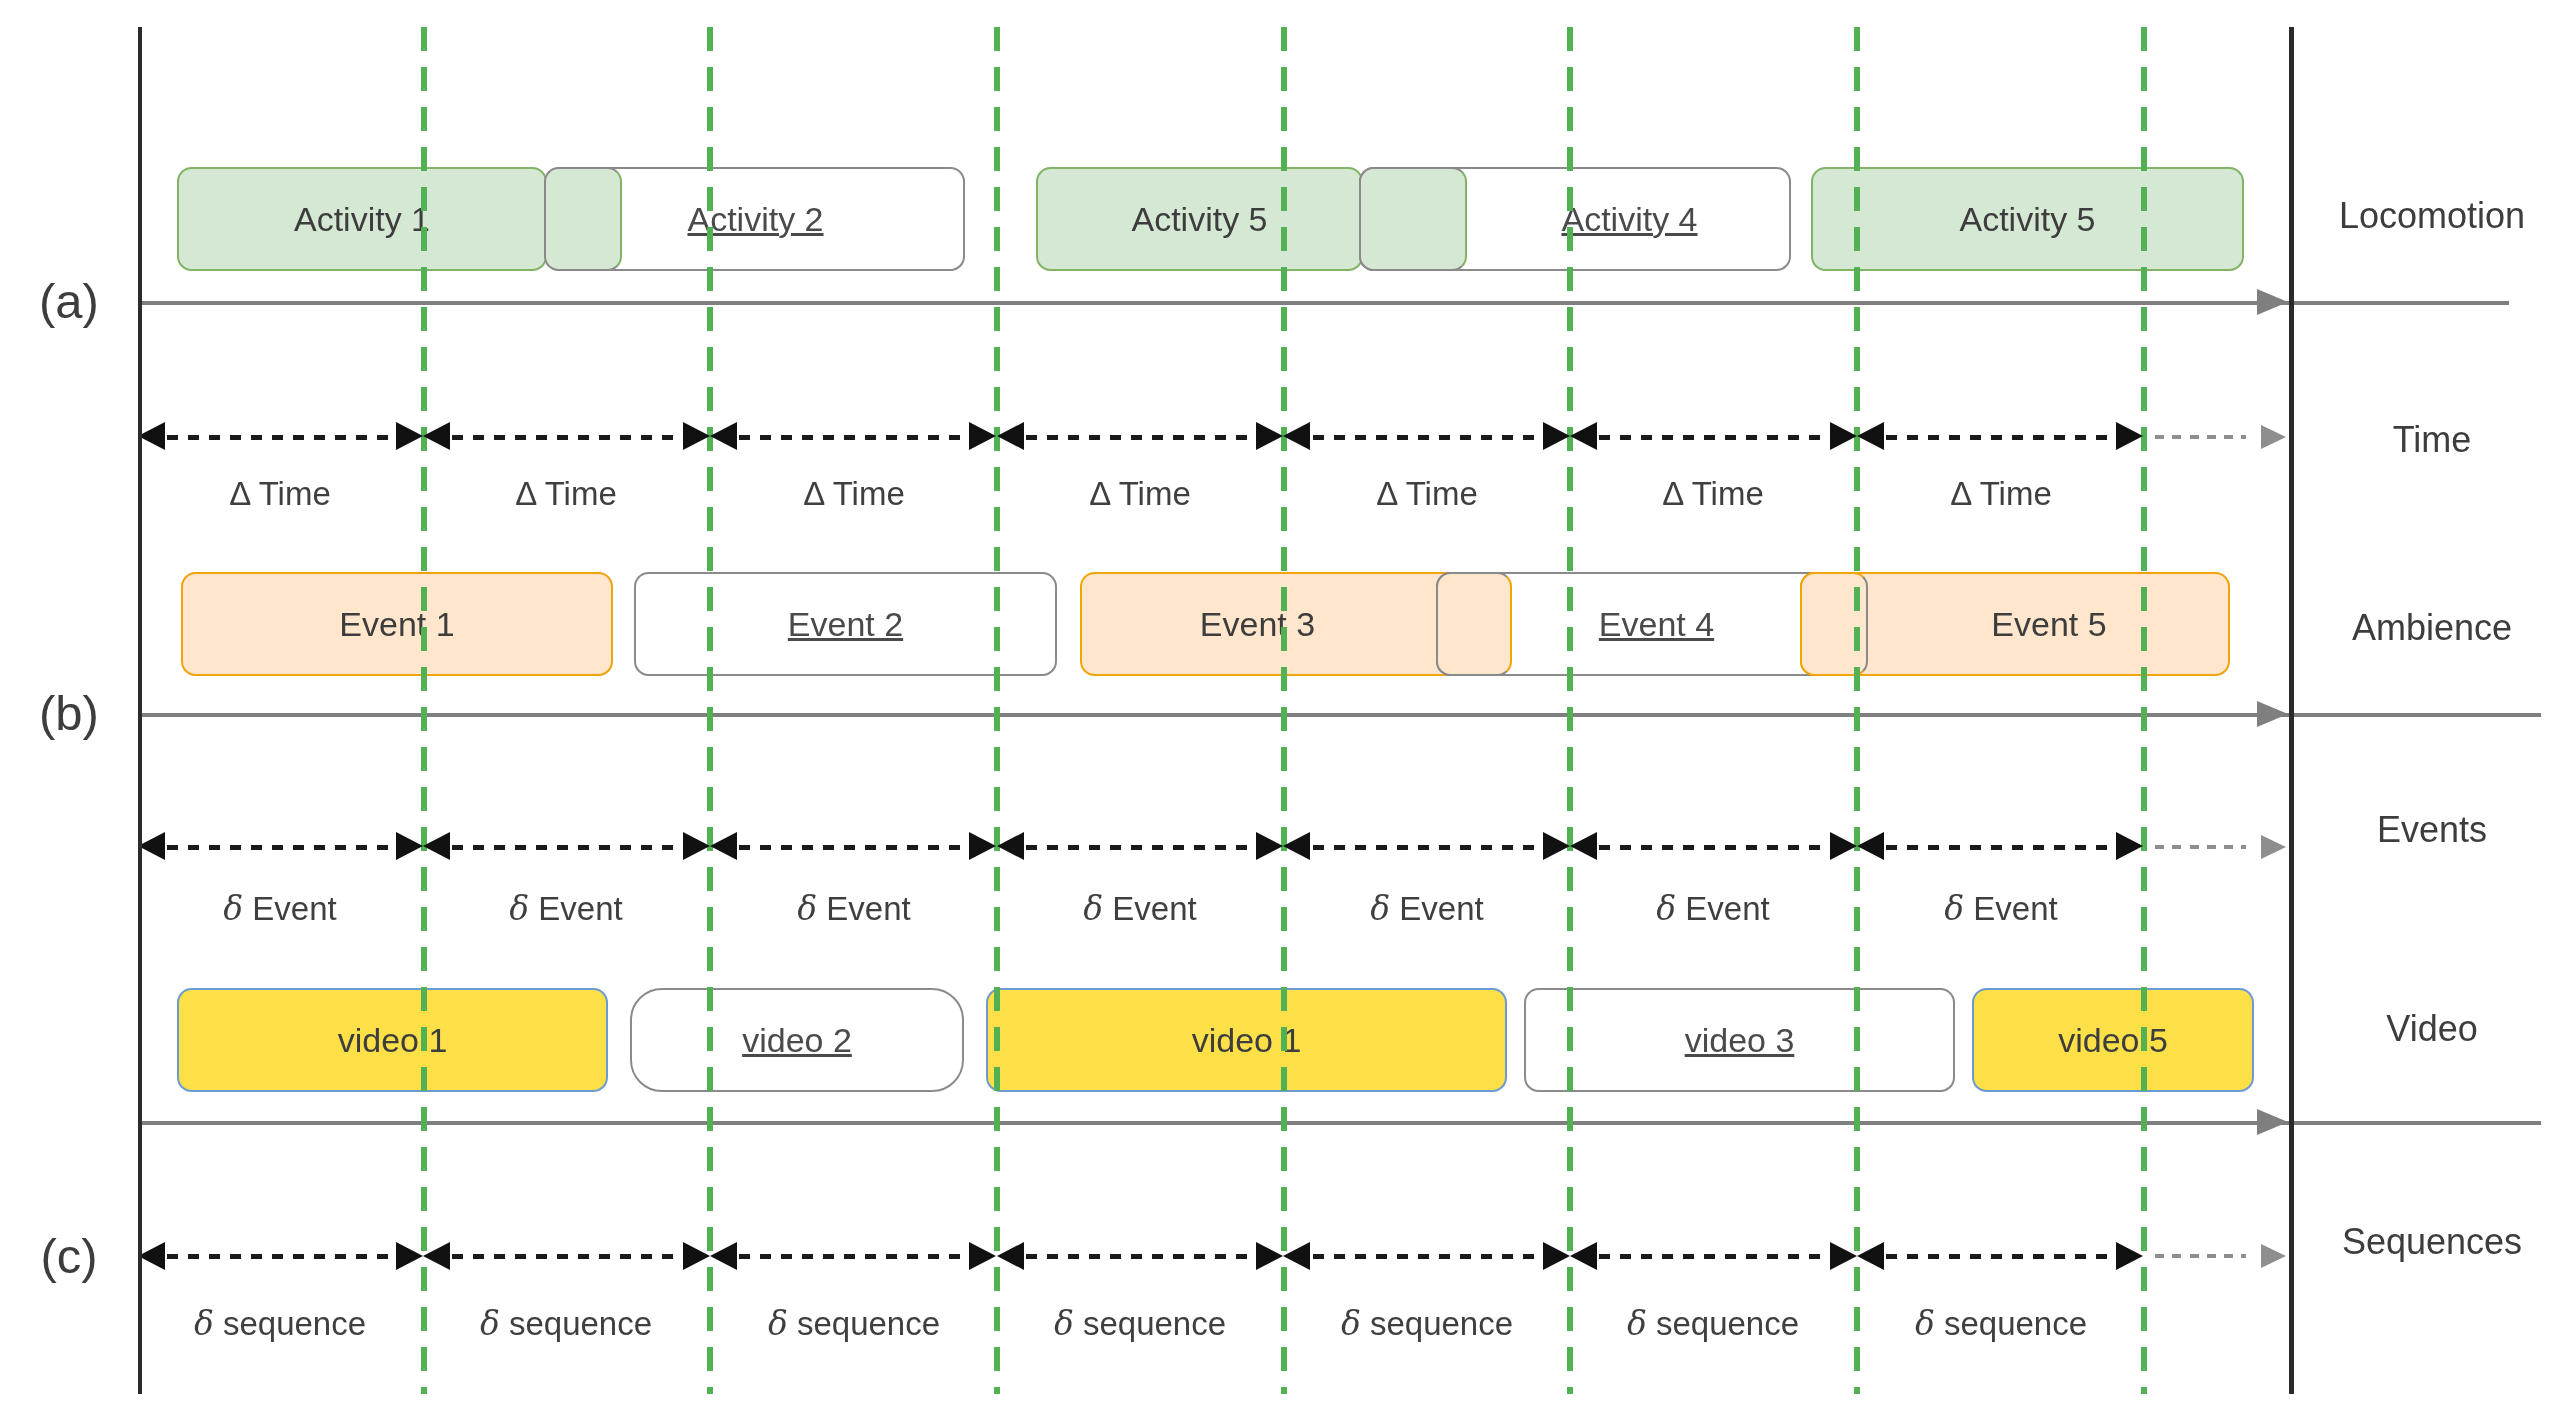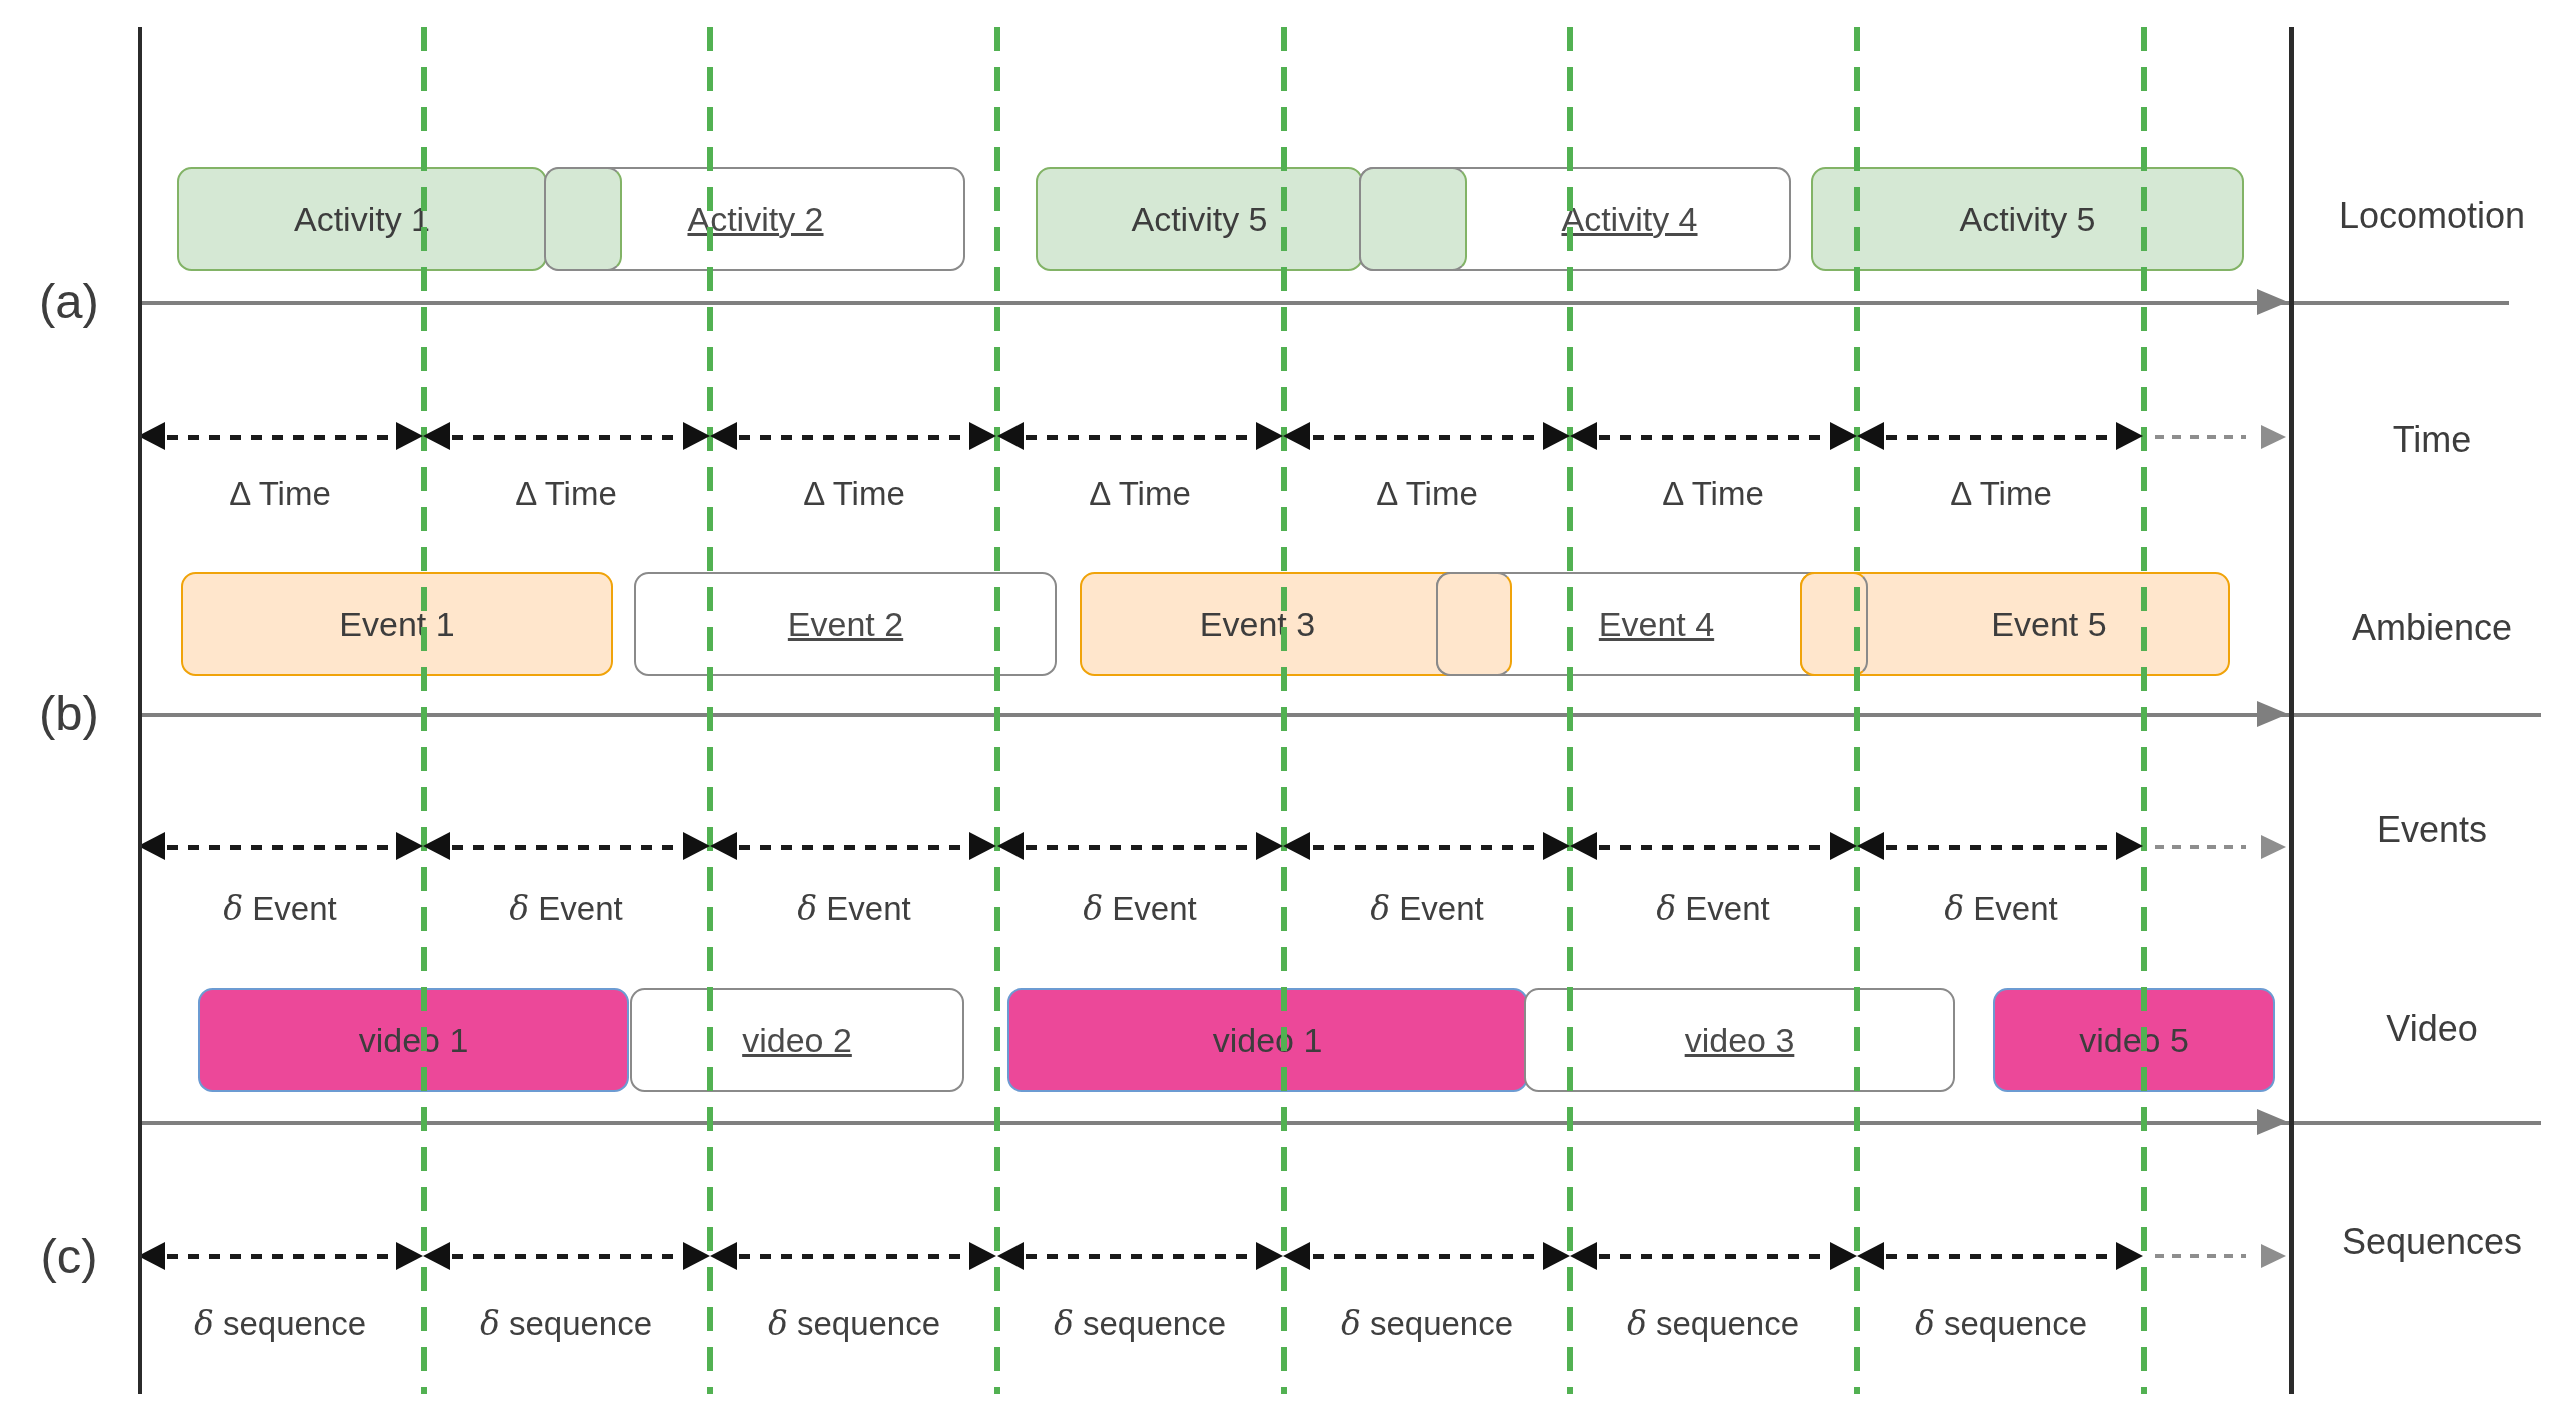--- a/index.html
+++ b/index.html
@@ -24,21 +24,21 @@
   .tri{position:absolute; width:0; height:0; z-index:4;}
   .tri-l{border-top:14.6px solid transparent; border-bottom:14.6px solid transparent; border-right:27px solid #111111;}
   .tri-r{border-top:14.6px solid transparent; border-bottom:14.6px solid transparent; border-left:27px solid #111111;}
   .tri-r-gray{border-top:12px solid transparent; border-bottom:12px solid transparent; border-left:25.5px solid #8e8e8e;}
   
   .box{position:absolute; height:104px; border-radius:14.6px; border:2.7px solid #8a8a8a;
     box-sizing:border-box; display:flex; align-items:center; justify-content:center;
     font-size:34px; color:#3d3d3d; z-index:2; white-space:nowrap;}
   .box.green{background:#d5e8d4; border-color:#82b366;}
   .box.orange{background:#ffe6cc; border-color:#f0a30a;}
-  .box.blue{background:#ec4899; border-color:#6c9bd2;margin-left:21px;}
+  .box.blue{background:#fde047; border-color:#6c9bd2;}
   .box.white{background:#ffffff; border-color:#8a8a8a; color:#4a4a4a;text-decoration:underline;}
   .ov{position:absolute; height:104px; border-radius:14.6px; border:2.7px solid #8a8a8a;
     box-sizing:border-box; z-index:2;}
   .ov.green{background:#d5e8d4;}
   .ov.orange{background:#ffe6cc;}
   
   .ilabel{position:absolute; transform:translate(-50%,-50%); font-size:33px; color:#3f3f3f;
     white-space:nowrap; z-index:4;}
   .delta-first{display:inline-block;}
   .delta-first::first-letter{font-style:italic; font-family:"DejaVu Serif", serif;}
@@ -129,21 +129,21 @@
     <div class="ilabel delta-first" style="left:1140px; top:908px;">δ Event</div>
     <div class="ilabel delta-first" style="left:1427px; top:908px;">δ Event</div>
     <div class="ilabel delta-first" style="left:1713px; top:908px;">δ Event</div>
     <div class="ilabel delta-first" style="left:2001px; top:908px;">δ Event</div>
   </div>
 
   <div>
     <div class="box blue" style="left:177px; top:988px; width:431px;">
         <span>video 1</span>
       </div>
-    <div class="box white" style="left:630px; top:988px; width:334px;">
+    <div class="box white" style="left:630px; top:988px; width:334px;border-radius:32px;">
         <span>video 2</span>
       </div>
     <div class="box blue" style="left:986px; top:988px; width:521px;">
         <span>video 1</span>
       </div>
     <div class="box white" style="left:1524px; top:988px; width:431px;">
         <span>video 3</span>
       </div>
     <div class="box blue" style="left:1972px; top:988px; width:282px;">
         <span>video 5</span>

